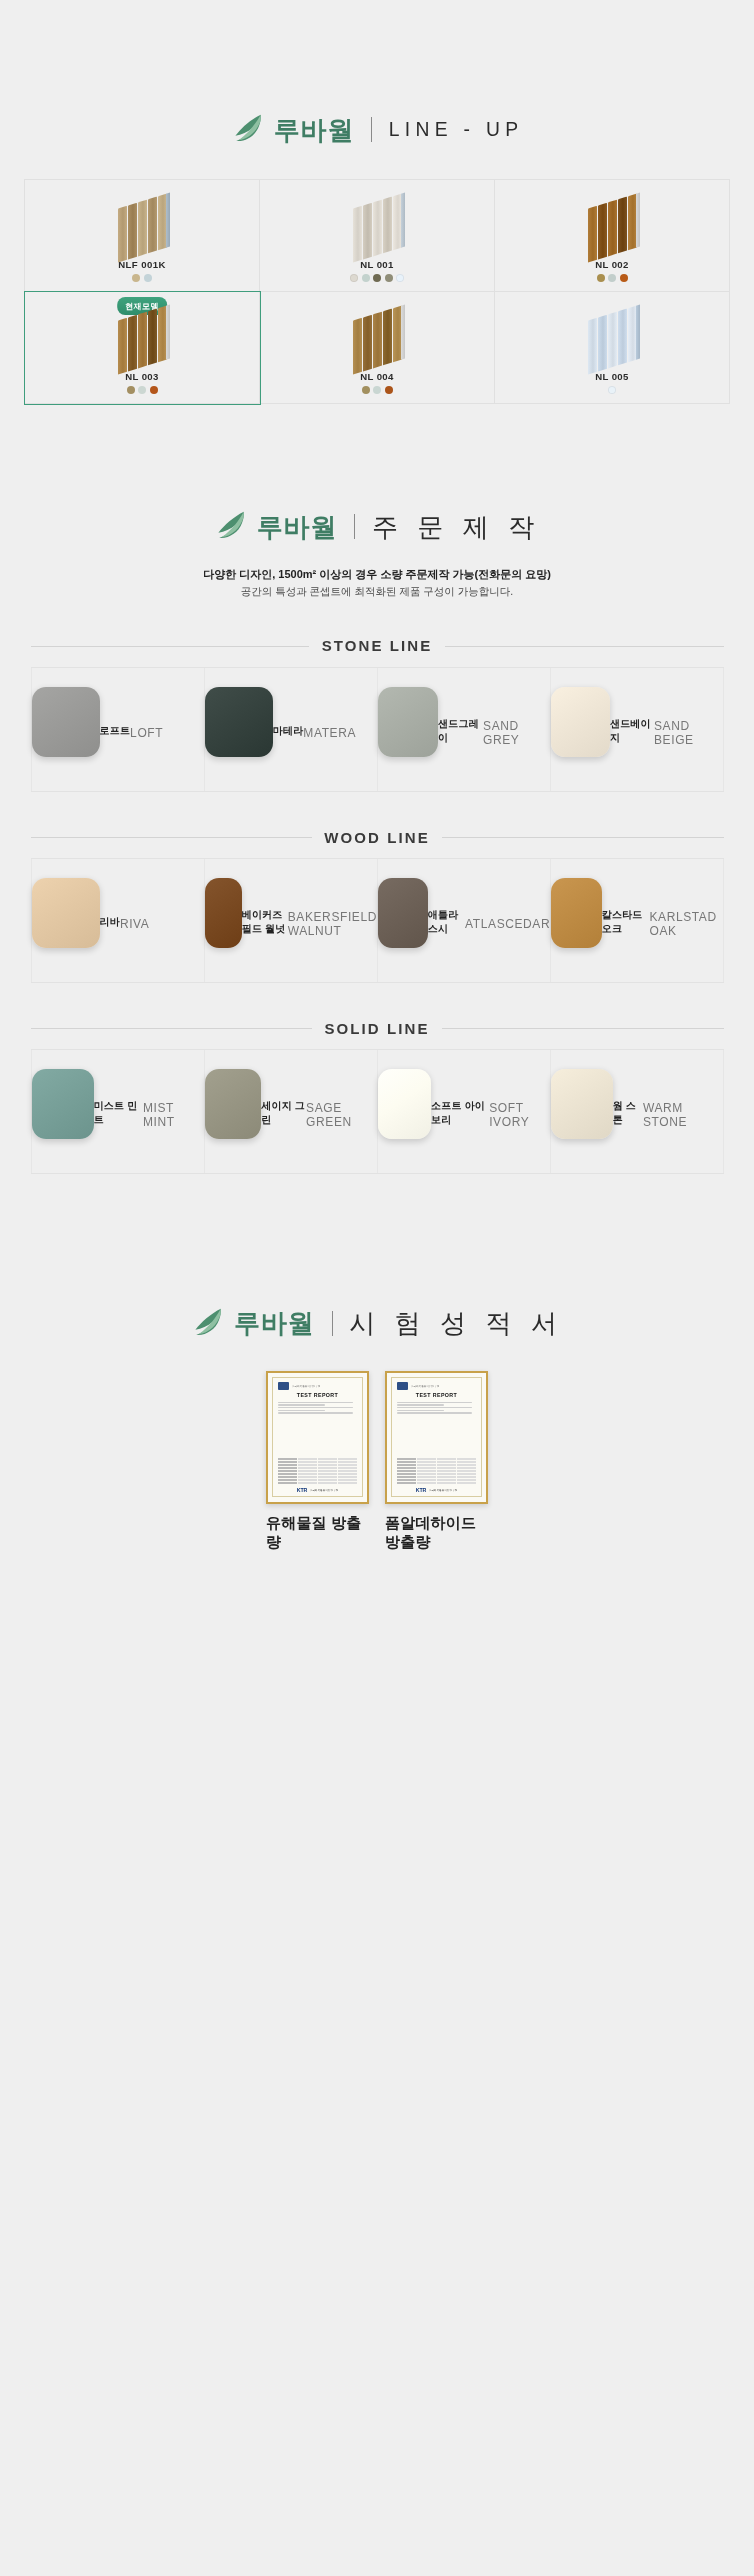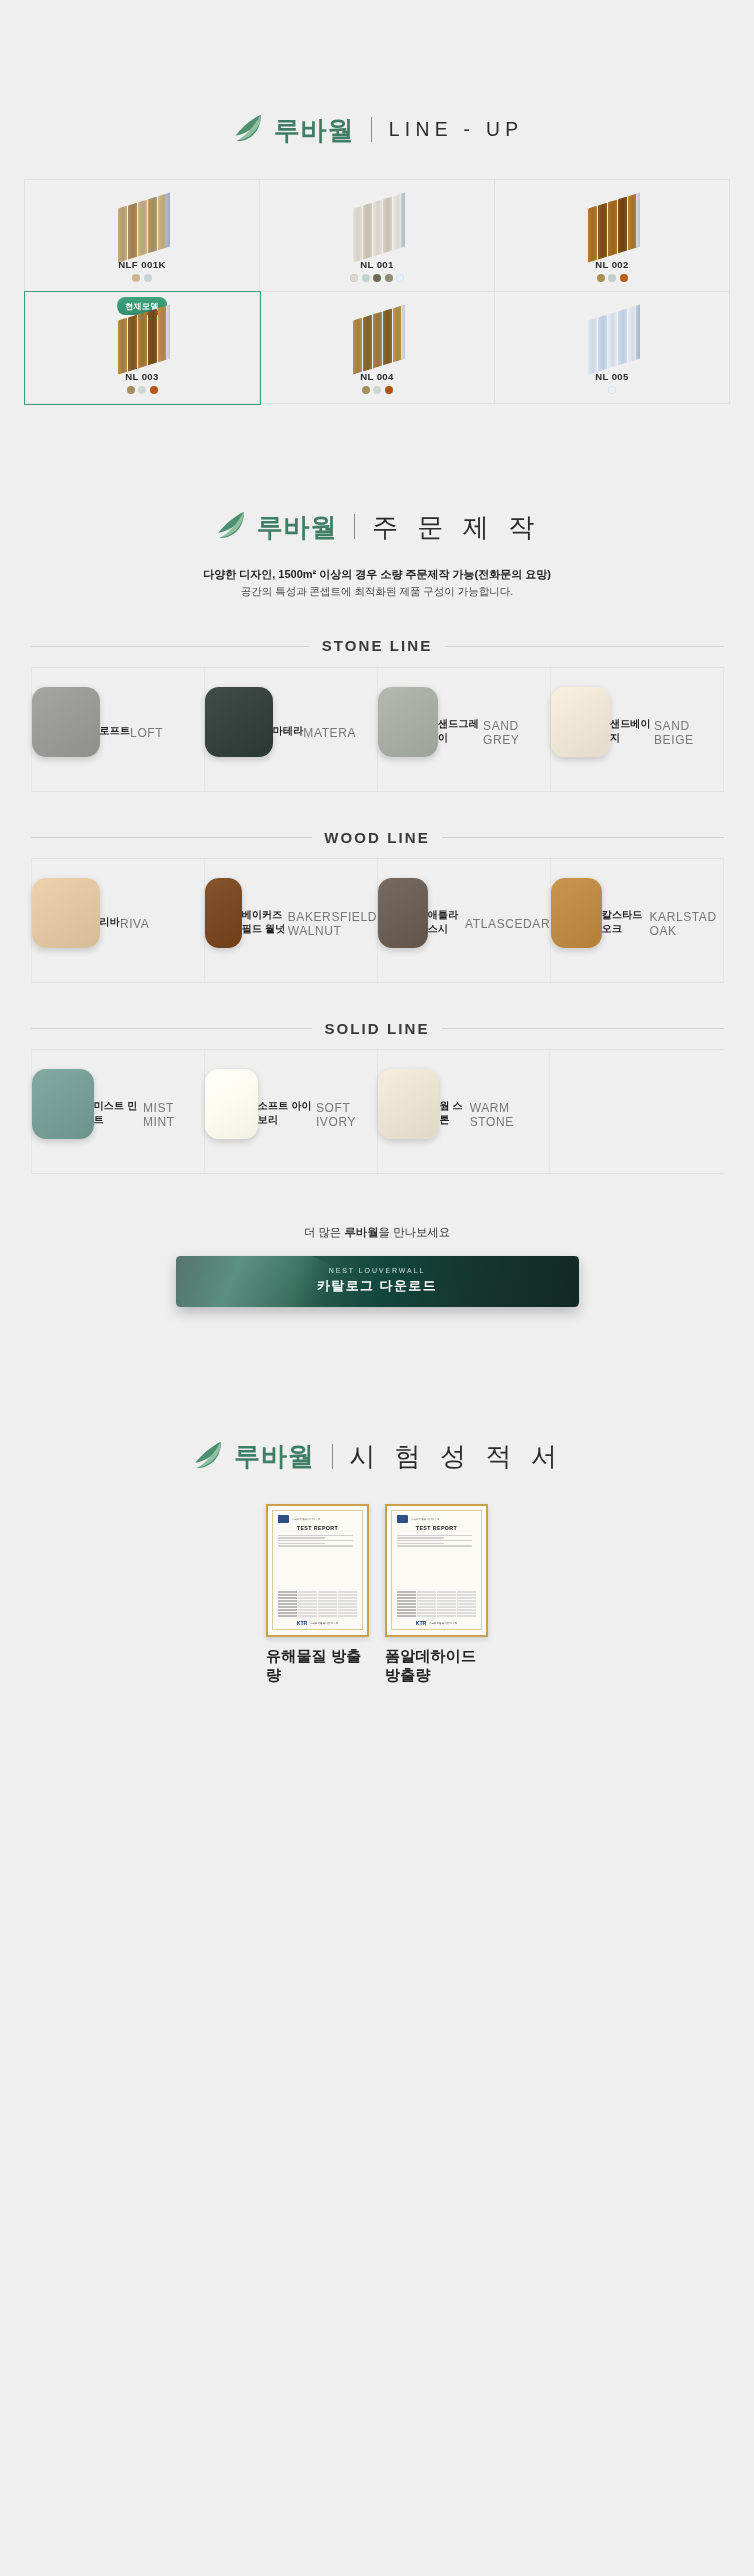--- a/index.html
+++ b/index.html
@@ -358,42 +358,38 @@
           <span class="txt">SOLID LINE</span>
           <span class="rule"></span>
         </div>
         <div class="swatch-row">
           <div class="swatch-cell">
             <div class="sw" style="background: linear-gradient(145deg, rgb(130, 170, 163), rgb(120, 160, 153) 45%, rgb(108, 148, 141));"></div>
             <div class="sw-ko">미스트 민트</div>
             <div class="sw-en">MIST MINT</div>
           </div>
           <div class="swatch-cell">
+            <div class="sw" style="background: linear-gradient(145deg, rgb(162, 160, 142), rgb(152, 150, 132) 45%, rgb(140, 138, 120));"></div>
+            <div class="sw-ko">세이지 그린</div>
+            <div class="sw-en">SAGE GREEN</div>
+          </div>
+          <div class="swatch-cell">
             <div class="sw" style="background: linear-gradient(145deg, rgb(255, 255, 251), rgb(253, 252, 241) 45%, rgb(241, 240, 229));"></div>
             <div class="sw-ko">소프트 아이보리</div>
             <div class="sw-en">SOFT IVORY</div>
           </div>
           <div class="swatch-cell">
             <div class="sw" style="background: linear-gradient(145deg, rgb(246, 238, 220), rgb(236, 228, 210) 45%, rgb(224, 216, 198));"></div>
             <div class="sw-ko">웜 스톤</div>
             <div class="sw-en">WARM STONE</div>
           </div>
         </div>
       </div>
   </section>
 
-  <section class="cat-wrap">
-    <div class="cat-lead">
-      <span>더 많은 </span><b>루바월</b><span>을 만나보세요</span>
-    </div>
-    <div class="cat-banner">
-      <span class="cat-sm">NEST LOUVERWALL</span>
-      <span class="cat-big">카탈로그 다운로드</span>
-    </div>
-  </section>
 
   <section class="report-wrap">
     <div class="sec-head">
       <span class="leaf-icon">
         <svg viewBox="0 0 40 40" width="35" height="35" aria-hidden="true">
           <path d="M34 3 C22 9 12 18 5 27 C12 26 19 23 25 18 C20 26 13 31 6 33 C17 34 28 27 32 16 C34 11 34.5 6 34 3 Z" fill="#4d8f6f"></path>
           <path d="M34 3 C28 14 20 24 9 32 C20 31 30 22 34 9 Z" fill="#8fc0a2"></path>
         </svg>
       </span>
       <span class="brand-word">루바월</span>

